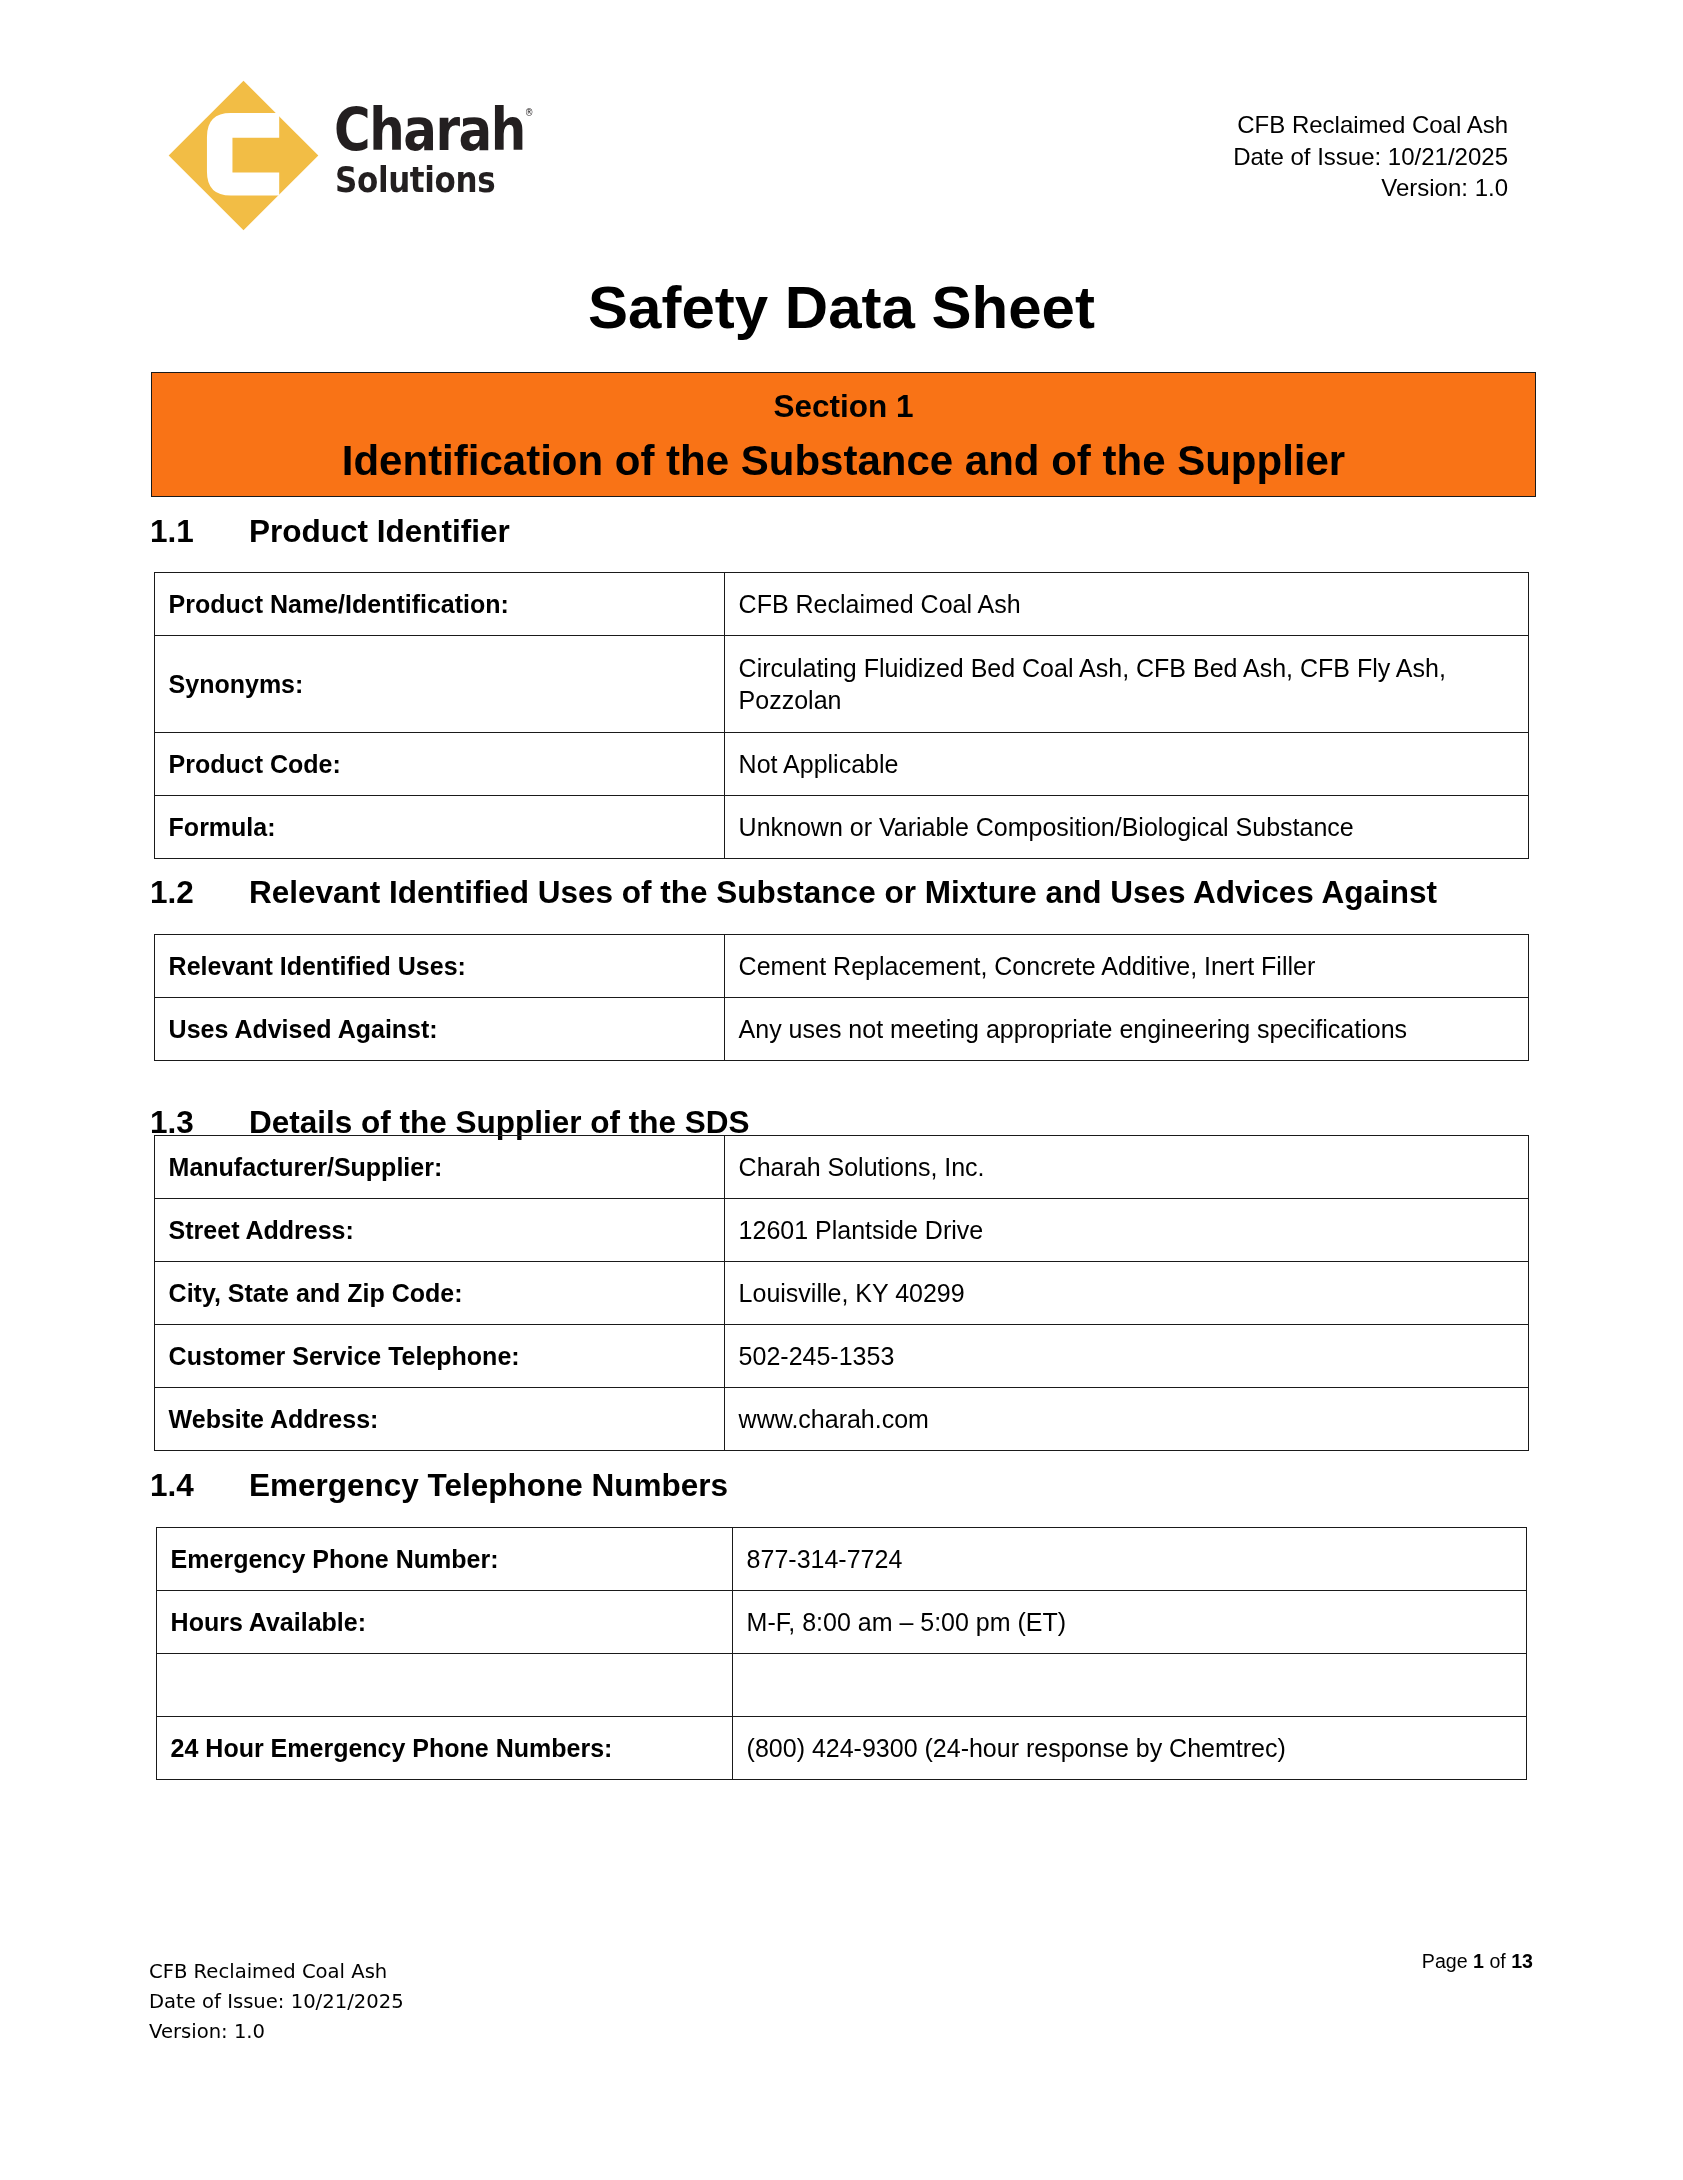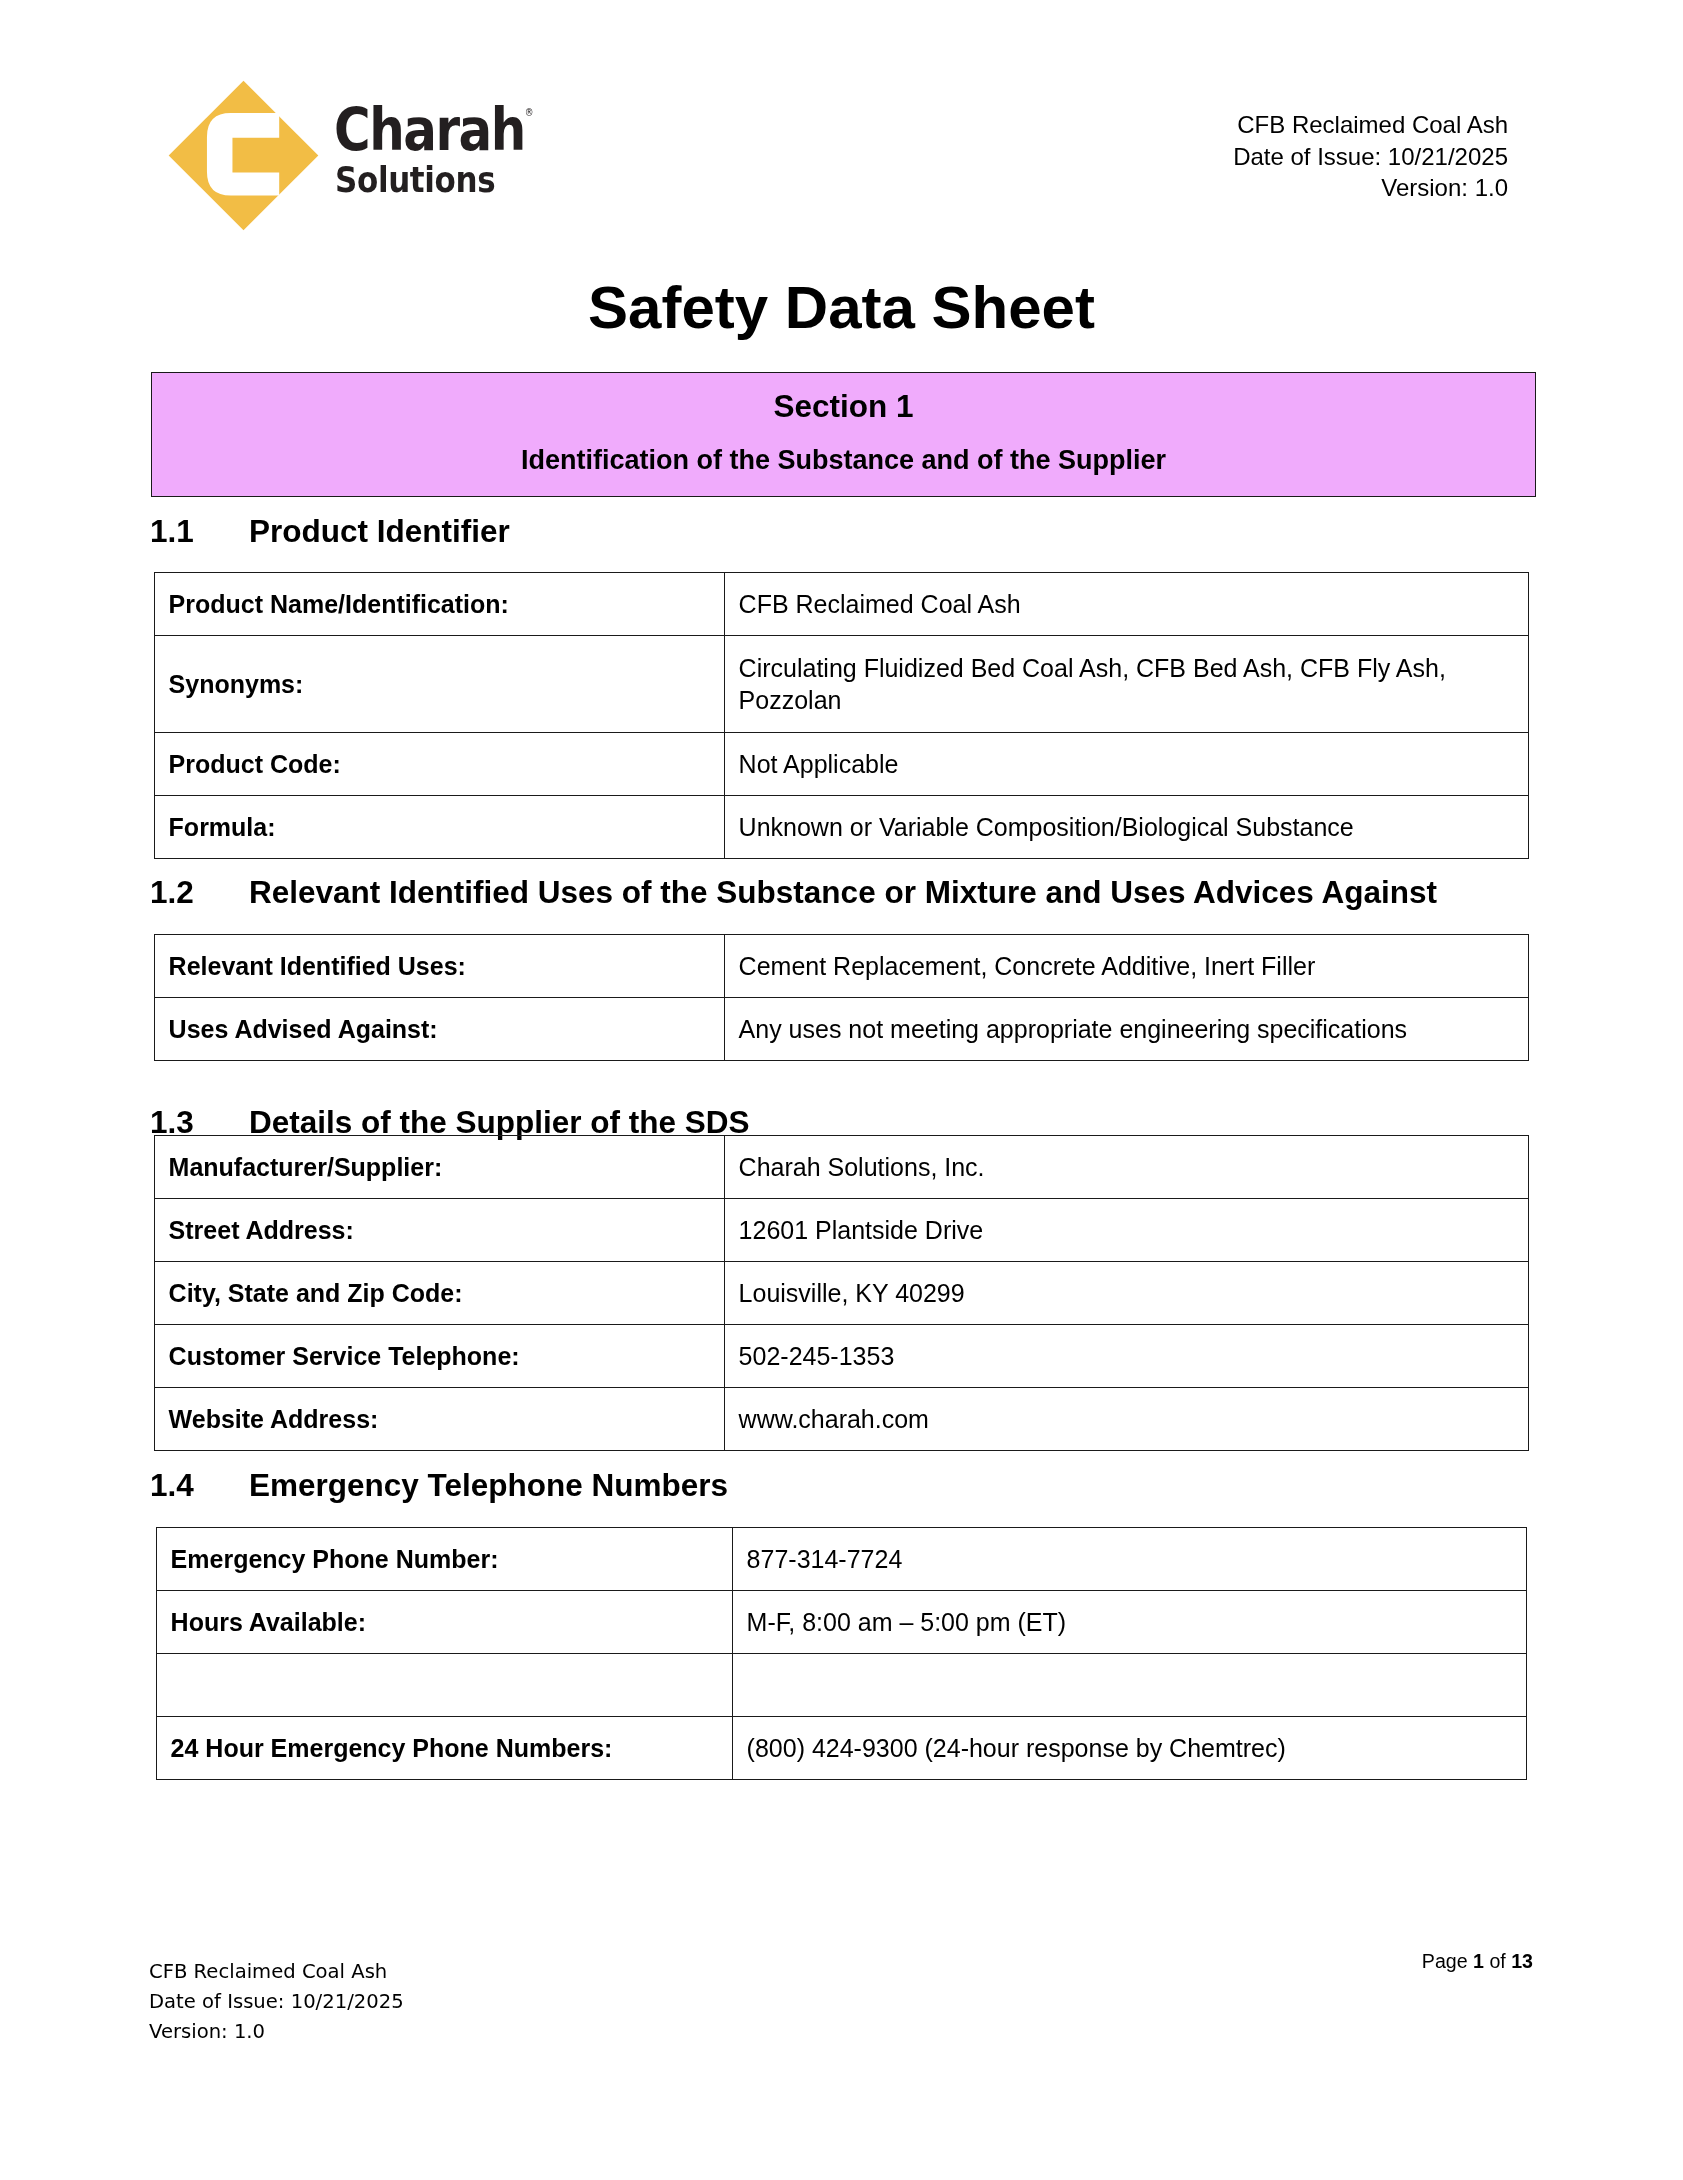--- a/index.html
+++ b/index.html
@@ -20,23 +20,23 @@
     
     .header-meta { position: absolute; right: 175px; top: 109px; text-align: right;
                    font-size: 24px; line-height: 31.5px; }
 
     
     .doc-title { position: absolute; left: 0; width: 1683px; top: 274px; text-align: center;
                  font-weight: bold; font-size: 60px; line-height: 68px; }
 
     
     .banner { position: absolute; left: 151px; top: 372px; width: 1383px; height: 123px;
-              background: #f0abfc; border: 1.7px solid #1a1a1a; text-align: center; font-weight: bold; }
+              background: #f97316; border: 1.7px solid #1a1a1a; text-align: center; font-weight: bold; }
     .banner .b1 { position: absolute; left: 0; right: 0; top: 15.3px; font-size: 31.5px; line-height: 37px; }
-    .banner .b2 { position: absolute; left: 0; right: 0; top: 69px; font-size: 27px; line-height: 37px; }
+    .banner .b2 { position: absolute; left: 0; right: 0; top: 69px; font-size: 42px; line-height: 37px; }
 
     
     .sub { position: absolute; left: 150px; font-weight: bold; font-size: 31.5px; line-height: 37px; white-space: nowrap; }
     .sub .num { display: inline-block; width: 99px; }
 
     
     table.kv { position: absolute; border-collapse: collapse; table-layout: fixed; }
     table.kv td { border: 1.7px solid #1a1a1a; font-size: 25px; line-height: 32px; vertical-align: middle;
                   padding: 0 13.6px; }
     table.kv td.k { font-weight: bold; margin-top: 45px; }

